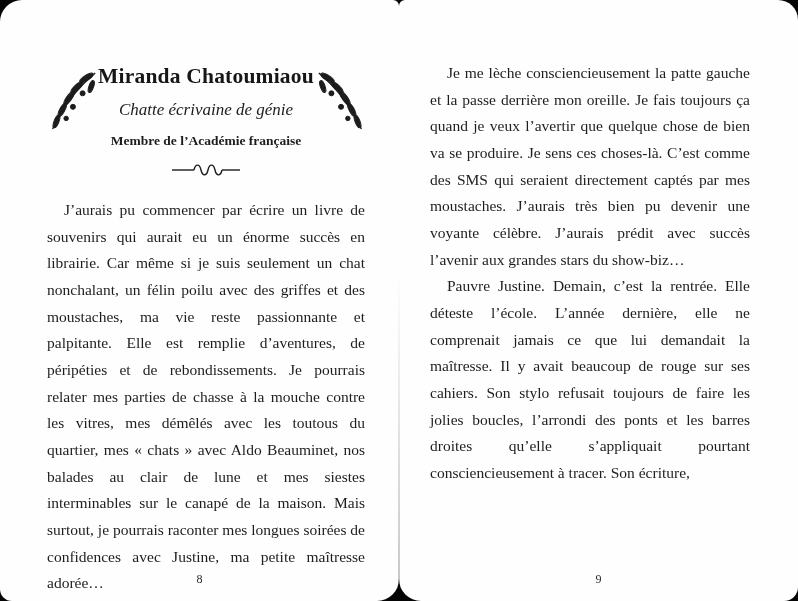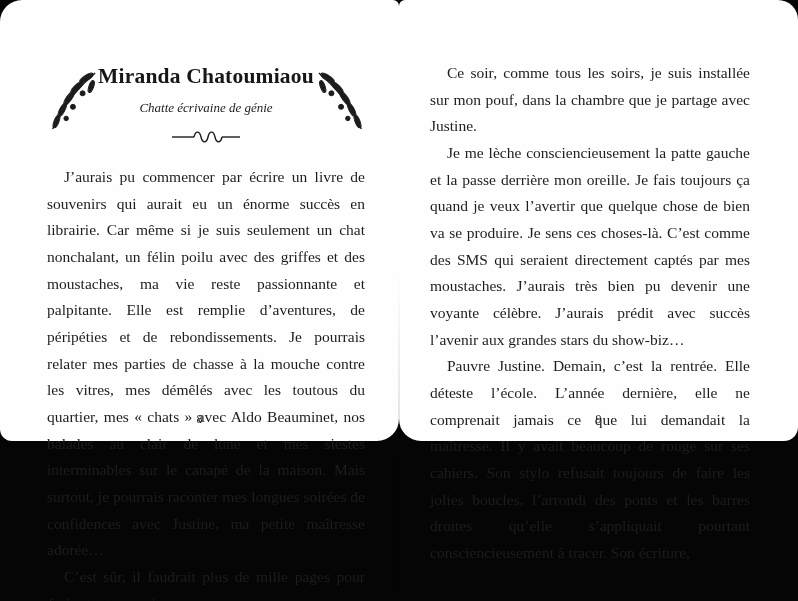--- a/index.html
+++ b/index.html
@@ -7,21 +7,21 @@
   body { font-family: "Liberation Serif", "DejaVu Serif", serif; }
 
   .spread {
     position: relative;
     width: 798px; height: 601px;
     background: #050505;
     display: flex;
   }
   .page {
     position: relative;
-    width: 399px; height: 441px;
+    width: 399px; height: 601px;
     background: #fefefe;
     color: #1c1c1c;
   }
   
   .page-left  { border-radius: 22px 6px 22px 12px; }
   .page-right { border-radius: 6px 20px 14px 22px; }
 
   
   .spine {
     position: absolute;
@@ -41,21 +41,21 @@
   }
   .book-title {
     font-size: 21.5px;
     font-weight: 700;
     letter-spacing: 0.2px;
     color: #161616;
   }
   .book-subtitle {
     margin-top: 11px;
     font-style: italic;
-    font-size: 13px;
+    font-size: 17px;
   }
   .membership {
     margin-top: 13px;
     font-weight: 700;
     font-size: 13.5px;
   }
   .ornament { position: absolute; top: 2px; }
   .ornament.left  { left: -4px; }
   .ornament.right { right: -6px; transform: scaleX(-1); }
   .divider-wrap { margin-top: 14px; text-align: center; }
@@ -118,20 +118,21 @@
               <ellipse cx="50" cy="20" rx="6.5" ry="2.4" transform="rotate(-70 50 20)"></ellipse>
               <circle cx="41" cy="27" r="2.6"></circle>
               <circle cx="31" cy="41" r="2.6"></circle>
               <circle cx="24" cy="53" r="2.3"></circle>
             </g>
           </svg>
         </span>
 
         <div class="book-title">Miranda Chatoumiaou</div>
         <div class="book-subtitle">Chatte écrivaine de génie</div>
+        <div class="membership">Membre de l’Académie française</div>
 
         <div class="divider-wrap">
           <span>
             <svg width="72" height="14" viewBox="0 0 72 14" aria-hidden="true">
               <path d="M2 7 H24" fill="none" stroke="#1c1c1c" stroke-width="1.4"></path>
               <path d="M24 7 c1.5,-6.5 5.5,-6.5 7,0 c1.5,6.5 5.5,6.5 7,0 c1.5,-6.5 5.5,-6.5 7,0 c1.5,6.5 5.5,6.5 7,0" fill="none" stroke="#1c1c1c" stroke-width="1.4"></path>
               <path d="M52 7 H70" fill="none" stroke="#1c1c1c" stroke-width="1.4"></path>
             </svg>
           </span>
         </div>
@@ -142,21 +143,20 @@
         <p>C’est sûr, il faudrait plus de mille pages pour écrire toute ma vie.</p>
       </div>
     </div>
 
     <div class="page-number">8</div>
   </div>
 
   <div class="page page-right">
     <div class="content-right">
       <div class="body-text">
-        <p>Ce soir, comme tous les soirs, je suis installée sur mon pouf, dans la chambre que je partage avec Justine.</p>
         <p>Je me lèche consciencieusement la patte gauche et la passe derrière mon oreille. Je fais toujours ça quand je veux l’avertir que quelque chose de bien va se produire. Je sens ces choses-là. C’est comme des SMS qui seraient directement captés par mes moustaches. J’aurais très bien pu devenir une voyante célèbre. J’aurais prédit avec succès l’avenir aux grandes stars du show-biz…</p>
         <p>Pauvre Justine. Demain, c’est la rentrée. Elle déteste l’école. L’année dernière, elle ne comprenait jamais ce que lui demandait la maîtresse. Il y avait beaucoup de rouge sur ses cahiers. Son stylo refusait toujours de faire les jolies boucles, l’arrondi des ponts et les barres droites qu’elle s’appliquait pourtant consciencieusement à tracer. Son écriture,</p>
       </div>
     </div>
 
     <div class="page-number">9</div>
   </div>
 
   <div class="spine"></div>
 </div>

